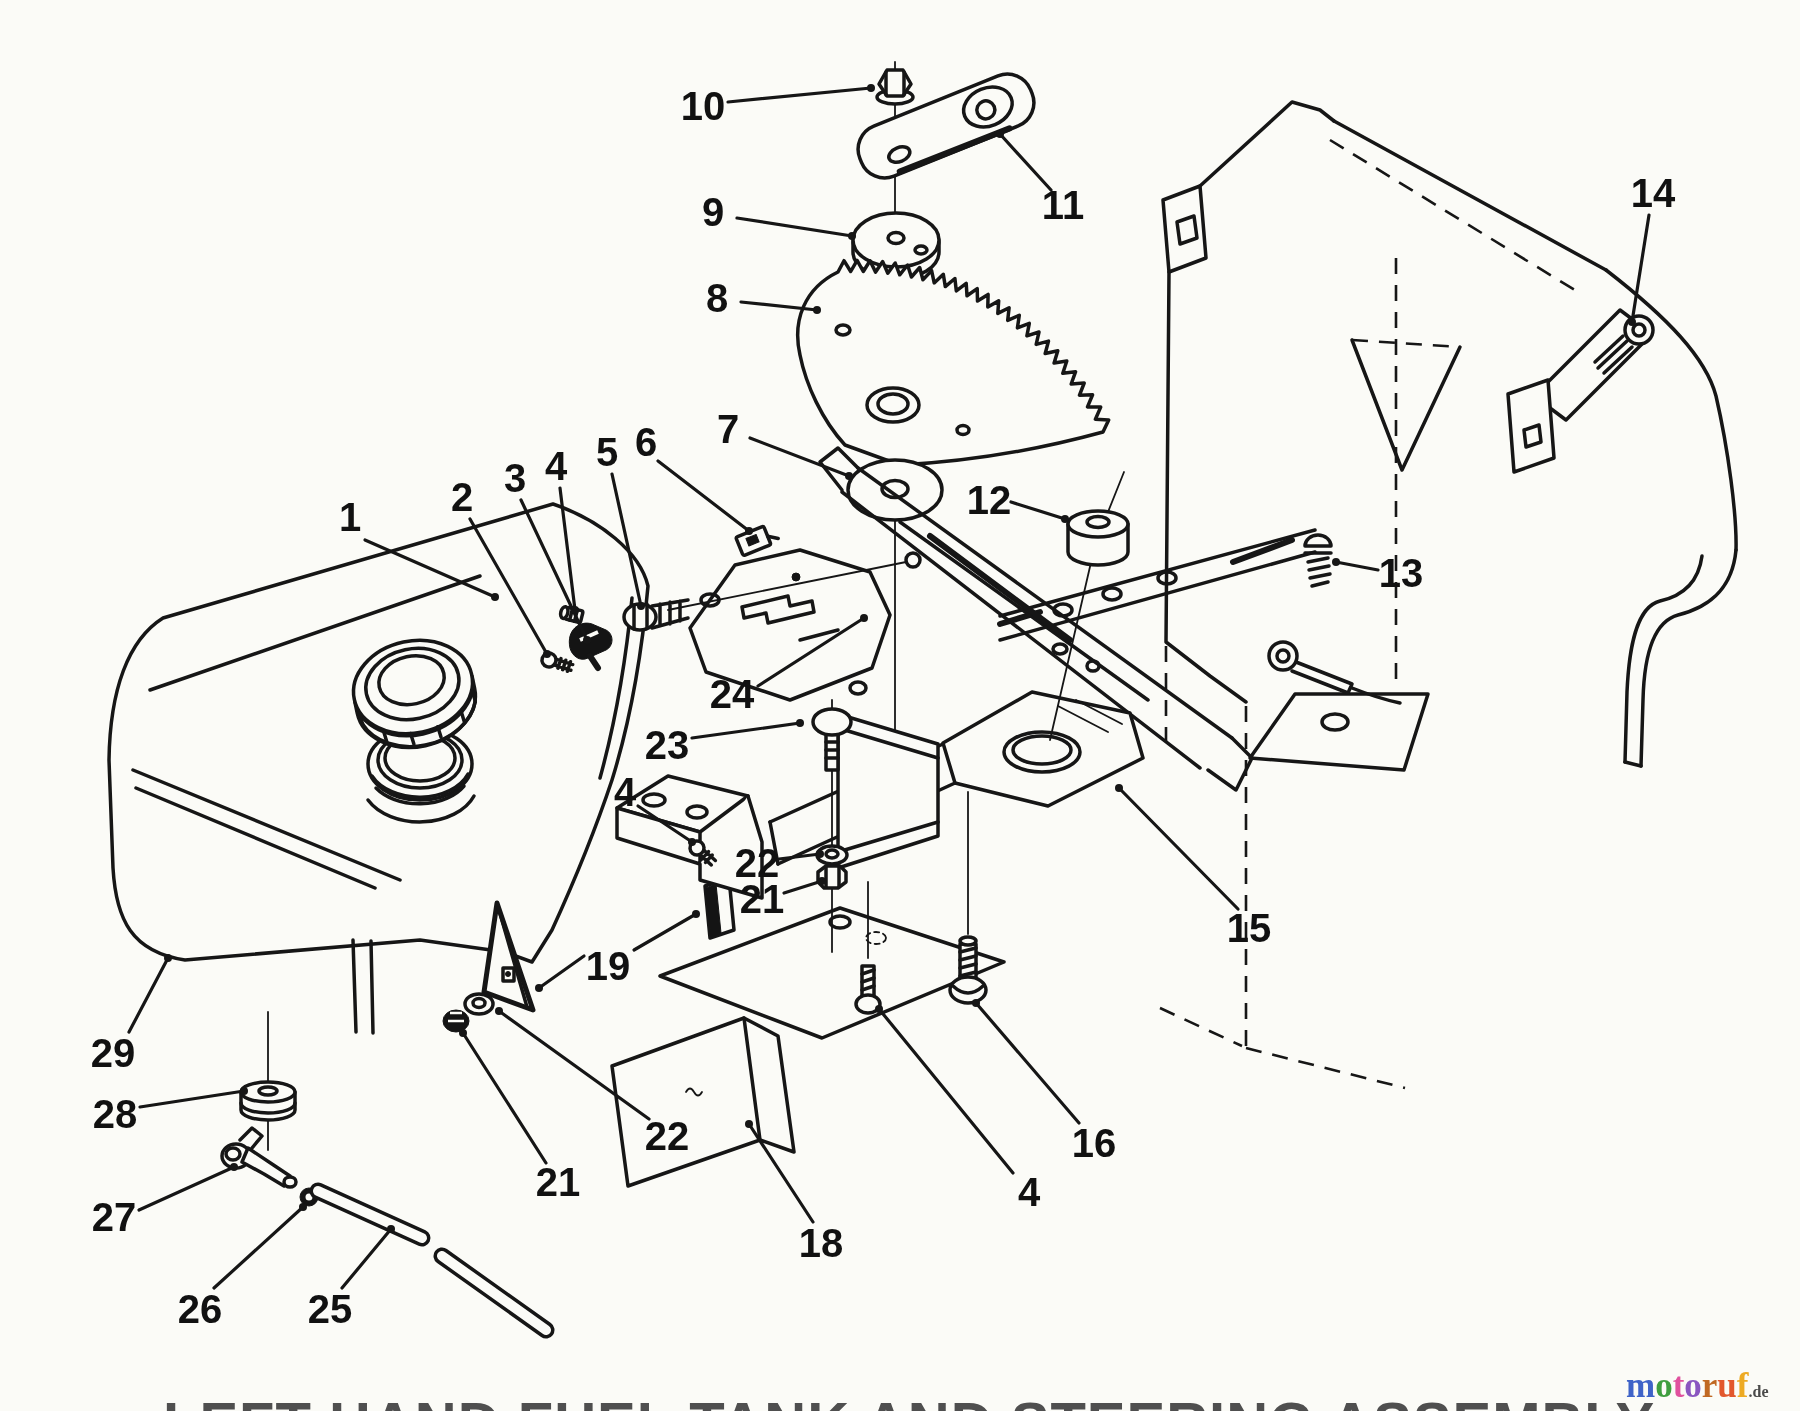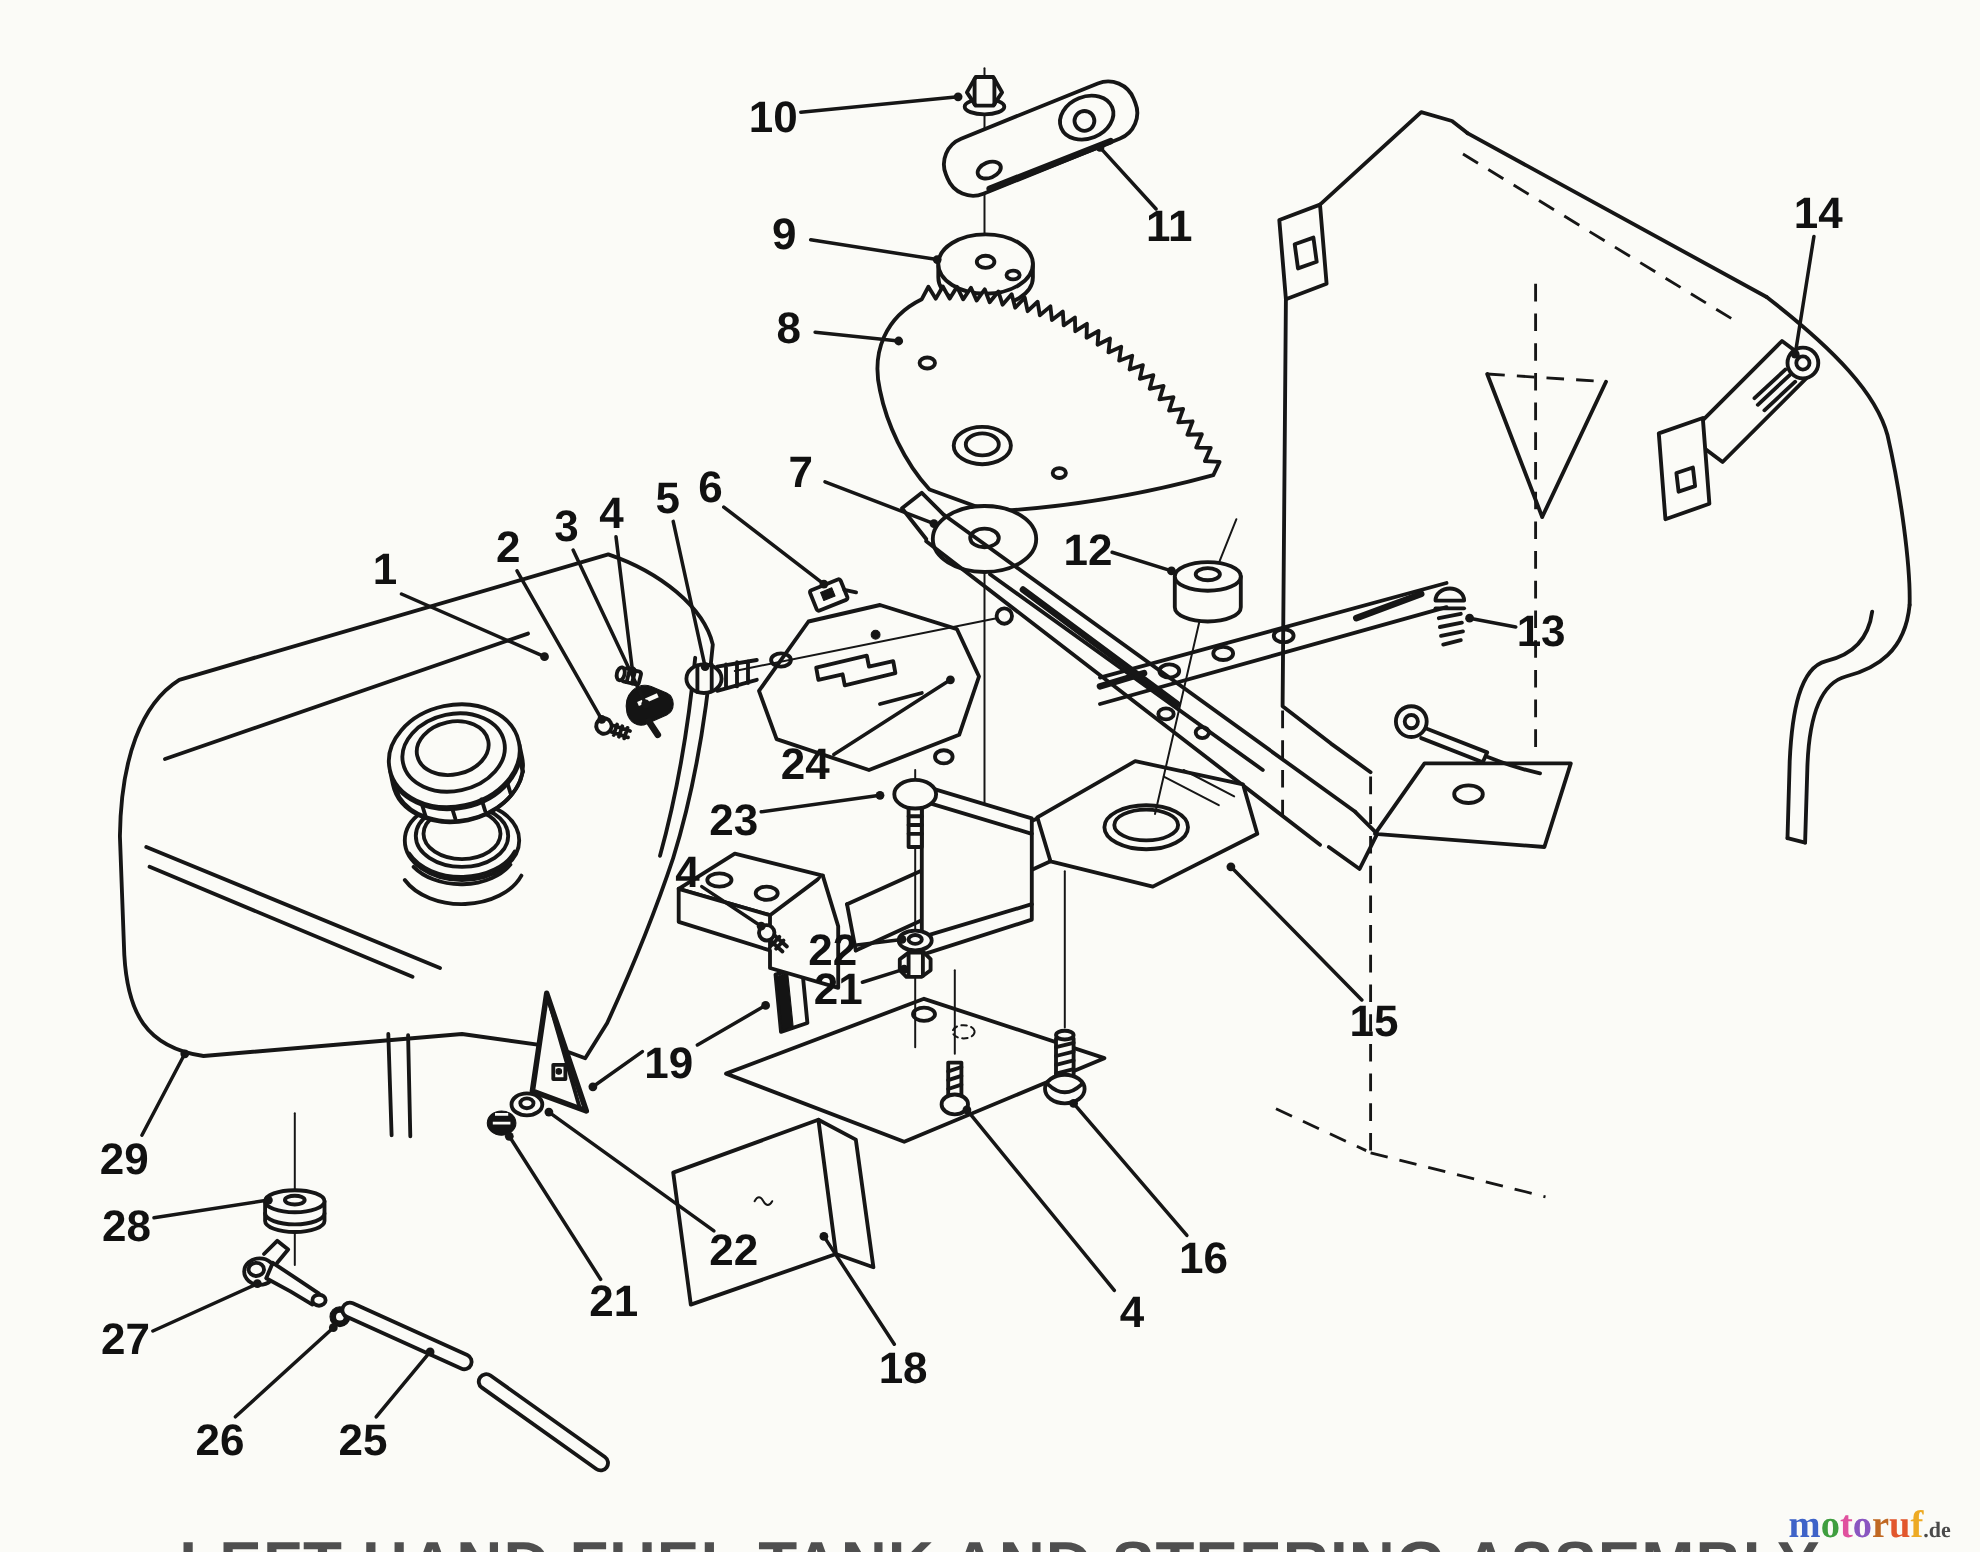--- a/index.html
+++ b/index.html
@@ -30,21 +30,21 @@
     font-family:"Liberation Sans", sans-serif;
     font-weight:bold;font-size:58px;letter-spacing:1px;
     white-space:nowrap;
   }
   #watermark{
     position:absolute;left:1626px;top:1368px;
     font-family:"Liberation Serif", serif;
     font-size:35px;font-weight:bold;line-height:1;
     white-space:nowrap;
   }
-  #watermark .suffix{font-size:20px;font-weight:bold;}
+  #watermark .suffix{font-size:16px;font-weight:bold;}
 </style>
 </head>
 <body>
 
 <div id="page">
 
 <svg id="art" width="1800" height="1411" viewBox="0 0 1800 1411">
 
   <g>
     <line class="thin" x1="895" y1="62" x2="895" y2="810"></line>

